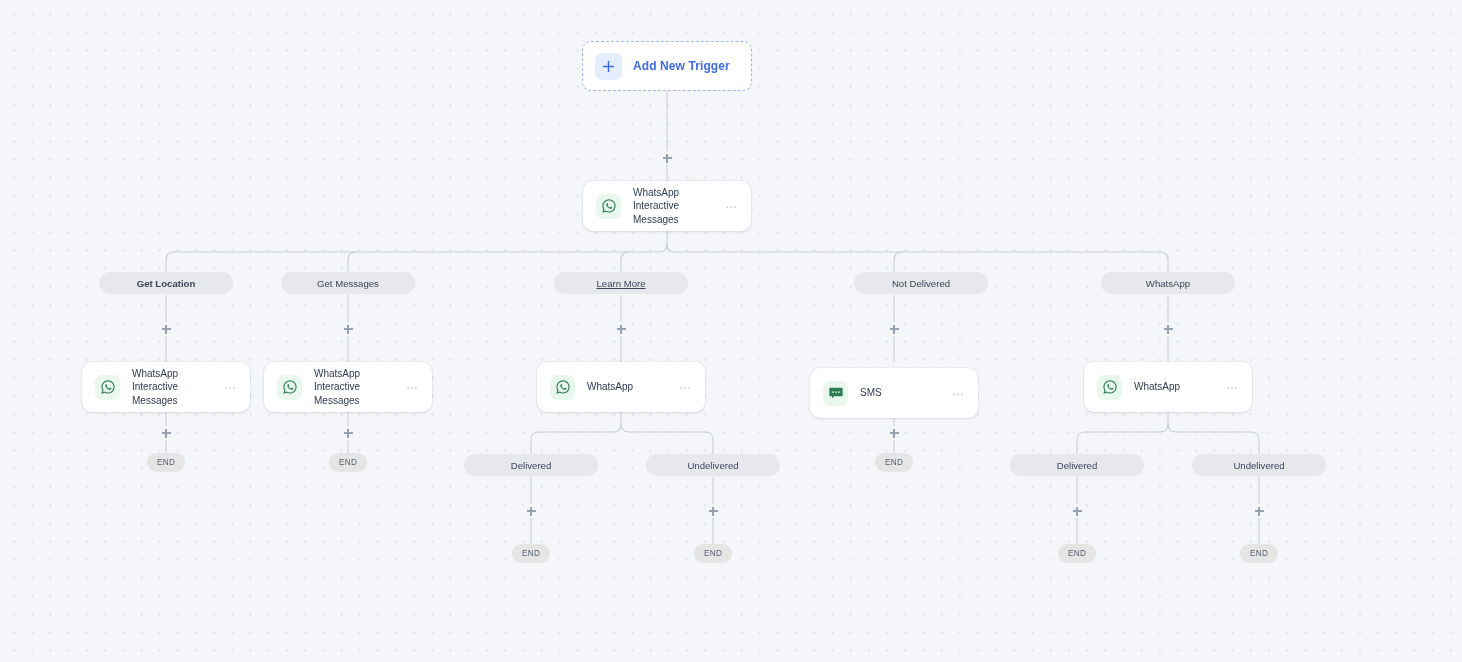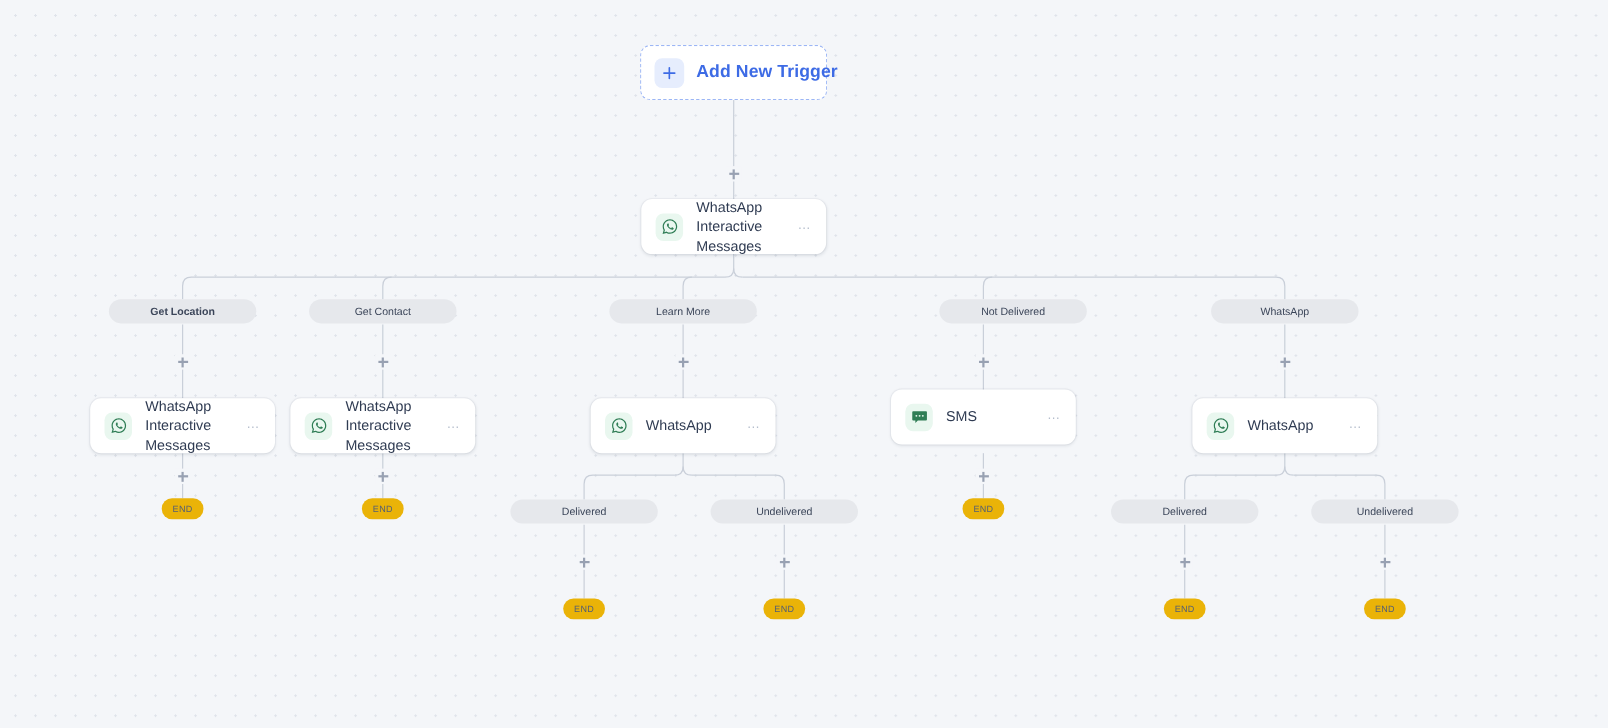--- a/index.html
+++ b/index.html
@@ -55,21 +55,21 @@
     height: 27px;
     border-radius: 7px;
     background: #e6edfd;
     display: flex;
     align-items: center;
     justify-content: center;
     flex: none;
   }
   .trigger-plus svg { display:block; }
   .trigger-label {
-    font-size: 16px;
+    font-size: 12px;
     font-weight: 700;
     color: #3d6be5;
     letter-spacing: .1px;
     white-space: nowrap;
   }
 
   
   .card {
     background: #ffffff;
     border-radius: 10px;
@@ -86,21 +86,21 @@
     height: 25px;
     border-radius: 7px;
     background: #e9f7ef;
     display: flex;
     align-items: center;
     justify-content: center;
     flex: none;
   }
   .card-icon svg { display: block; }
   .card-label {
-    font-size: 13px;
+    font-size: 10px;
     color: #2f3b52;
     line-height: 1.32;
     flex: 1;
     min-width: 0;
   }
   .card-dots {
     flex: none;
     color: #b4bdcc;
     font-size: 12px;
     letter-spacing: 1.1px;
@@ -124,21 +124,21 @@
     box-sizing: border-box;
     cursor: pointer;
     white-space: nowrap;
   }
 
   
   .end-pill {
     width: 38px;
     height: 19px;
     border-radius: 10px;
-    background: #eab308;
+    background: #e5e5e5;
     display: flex;
     align-items: center;
     justify-content: center;
     font-size: 8.2px;
     color: #555f73;
     letter-spacing: .3px;
     cursor: pointer;
   }
 
   
@@ -222,22 +222,22 @@
     <span class="card-icon">
       <svg width="16" height="16" viewBox="0 0 24 24">
         <path fill="#2f7d55" d="M12.04 2C6.58 2 2.13 6.45 2.13 11.91c0 1.75.46 3.46 1.32 4.96L2 22l5.25-1.38a9.9 9.9 0 0 0 4.79 1.22h.01c5.46 0 9.91-4.45 9.91-9.91 0-2.65-1.03-5.14-2.9-7.01A9.82 9.82 0 0 0 12.04 2Zm0 1.67c2.2 0 4.27.86 5.83 2.42a8.2 8.2 0 0 1 2.41 5.82c0 4.54-3.7 8.24-8.25 8.24a8.25 8.25 0 0 1-4.2-1.15l-.3-.18-3.12.82.83-3.04-.2-.31a8.18 8.18 0 0 1-1.26-4.38c0-4.54 3.7-8.24 8.26-8.24Zm-2.7 4.1c-.15 0-.4.06-.6.28-.21.22-.8.78-.8 1.9 0 1.12.82 2.2.93 2.36.12.15 1.6 2.45 3.88 3.34 1.9.75 2.29.6 2.7.56.41-.04 1.33-.54 1.52-1.07.19-.53.19-.98.13-1.07-.06-.09-.21-.15-.45-.26-.23-.12-1.39-.69-1.6-.77-.22-.08-.37-.11-.53.11-.15.23-.6.77-.74.93-.14.15-.27.17-.5.06-.24-.12-1-.37-1.9-1.17-.7-.63-1.18-1.4-1.32-1.63-.13-.23-.01-.36.1-.47.11-.1.24-.27.35-.41.12-.14.16-.23.24-.39.08-.15.04-.29-.02-.4-.06-.12-.52-1.28-.73-1.75-.18-.44-.37-.45-.53-.46h-.45Z"></path>
       </svg>
     </span>
     <span class="card-label">WhatsApp Interactive Messages</span>
     <span class="card-dots">…</span>
   </div>
 
   <div class="node pill" style="left:99px; top:272px; width:134px;font-weight:bold;">Get Location</div>
-  <div class="node pill" style="left:281px; top:272px; width:134px;">Get Contact</div>
-  <div class="node pill" style="left:554px; top:272px; width:134px;">Learn More</div>
+  <div class="node pill" style="left:281px; top:272px; width:134px;">Get Messages</div>
+  <div class="node pill" style="left:554px; top:272px; width:134px;text-decoration:underline;">Learn More</div>
   <div class="node pill" style="left:854px; top:272px; width:134px;">Not Delivered</div>
   <div class="node pill" style="left:1101px; top:272px; width:134px;">WhatsApp</div>
 
   <div class="edge-plus" style="left:159px; top:322px;"></div>
   <div class="edge-plus" style="left:341px; top:322px;"></div>
   <div class="edge-plus" style="left:614px; top:322px;"></div>
   <div class="edge-plus" style="left:887px; top:322px;"></div>
   <div class="edge-plus" style="left:1161px; top:322px;"></div>
 
   <div class="node card" style="left:82px; top:362px; width:168px;">
@@ -263,21 +263,21 @@
   <div class="node card" style="left:537px; top:362px; width:168px;">
     <span class="card-icon">
       <svg width="16" height="16" viewBox="0 0 24 24">
         <path fill="#2f7d55" d="M12.04 2C6.58 2 2.13 6.45 2.13 11.91c0 1.75.46 3.46 1.32 4.96L2 22l5.25-1.38a9.9 9.9 0 0 0 4.79 1.22h.01c5.46 0 9.91-4.45 9.91-9.91 0-2.65-1.03-5.14-2.9-7.01A9.82 9.82 0 0 0 12.04 2Zm0 1.67c2.2 0 4.27.86 5.83 2.42a8.2 8.2 0 0 1 2.41 5.82c0 4.54-3.7 8.24-8.25 8.24a8.25 8.25 0 0 1-4.2-1.15l-.3-.18-3.12.82.83-3.04-.2-.31a8.18 8.18 0 0 1-1.26-4.38c0-4.54 3.7-8.24 8.26-8.24Zm-2.7 4.1c-.15 0-.4.06-.6.28-.21.22-.8.78-.8 1.9 0 1.12.82 2.2.93 2.36.12.15 1.6 2.45 3.88 3.34 1.9.75 2.29.6 2.7.56.41-.04 1.33-.54 1.52-1.07.19-.53.19-.98.13-1.07-.06-.09-.21-.15-.45-.26-.23-.12-1.39-.69-1.6-.77-.22-.08-.37-.11-.53.11-.15.23-.6.77-.74.93-.14.15-.27.17-.5.06-.24-.12-1-.37-1.9-1.17-.7-.63-1.18-1.4-1.32-1.63-.13-.23-.01-.36.1-.47.11-.1.24-.27.35-.41.12-.14.16-.23.24-.39.08-.15.04-.29-.02-.4-.06-.12-.52-1.28-.73-1.75-.18-.44-.37-.45-.53-.46h-.45Z"></path>
       </svg>
     </span>
     <span class="card-label">WhatsApp</span>
     <span class="card-dots">…</span>
   </div>
 
-  <div class="node card" style="left:810px; top:354px; width:168px;">
+  <div class="node card" style="left:810px; top:368px; width:168px;">
     <span class="card-icon">
       <svg width="16" height="16" viewBox="0 0 24 24">
         <path fill="#2f7d55" d="M3.2 4.2h17.6c.72 0 1.2.5 1.2 1.2v10.3c0 .7-.48 1.2-1.2 1.2H9.6l-3.4 3.3v-3.3H3.2c-.72 0-1.2-.5-1.2-1.2V5.4c0-.7.48-1.2 1.2-1.2Z"></path>
         <circle cx="7.6" cy="10.6" r="1.3" fill="#e9f7ef"></circle>
         <circle cx="12" cy="10.6" r="1.3" fill="#e9f7ef"></circle>
         <circle cx="16.4" cy="10.6" r="1.3" fill="#e9f7ef"></circle>
       </svg>
     </span>
     <span class="card-label">SMS</span>
     <span class="card-dots">…</span>

